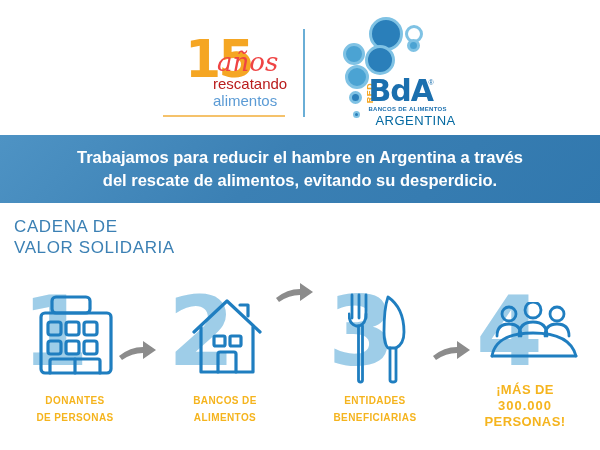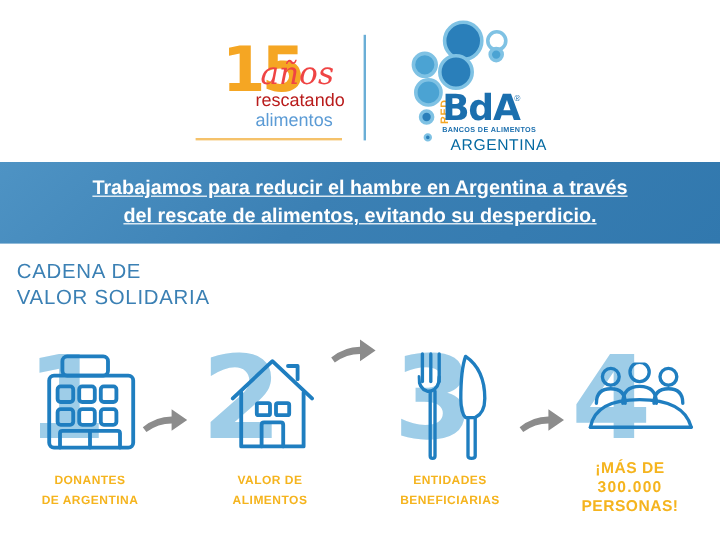--- a/index.html
+++ b/index.html
@@ -166,21 +166,20 @@
     align-items: center;
     justify-content: center;
   }
   #banner-text {
     color: #ffffff;
     font-size: 16.5px;
     font-weight: bold;
     text-align: center;
     line-height: 23px;
     width: 580px;
-    text-decoration: underline;
   }
   #banner-text .l2 { display: block; }
 
   
   #section-title {
     position: absolute;
     left: 14px; top: 216px;
     color: #3b80b4;
     font-size: 17px;
     letter-spacing: 0.6px;
@@ -328,42 +327,42 @@
             <rect x="28" y="49" width="13" height="13" rx="2.5"></rect>
             <rect x="46" y="49" width="13" height="13" rx="2.5"></rect>
             <path d="M12 81 L12 69 Q12 67 14 67 L60 67 Q62 67 62 69 L62 81"></path>
             <line x1="37" y1="67" x2="37" y2="81"></line>
           </g>
         </svg>
       </div>
     </div>
     <div class="step-label">
       <span>DONANTES</span>
-      <span class="l2">DE ARGENTINA</span>
+      <span class="l2">DE PERSONAS</span>
     </div>
   </div>
 
   <div class="step" id="step-2">
     <div class="step-art">
       <div class="step-num" id="num-2">2</div>
       <div class="step-icon" id="icon-2">
         <svg width="74" height="84" viewBox="0 0 74 84">
           <g fill="none" stroke="#1f7ec0" stroke-width="3.2" stroke-linejoin="round" stroke-linecap="round">
             <path d="M4 40 L37 9 L70 40"></path>
             <path d="M11 35 L11 80 L63 80 L63 35"></path>
             <rect x="24" y="44" width="11" height="10" rx="1.5"></rect>
             <rect x="40" y="44" width="11" height="10" rx="1.5"></rect>
             <path d="M28 80 L28 62 Q28 60 30 60 L44 60 Q46 60 46 62 L46 80"></path>
             <path d="M58 24 L58 13 L50 13"></path>
           </g>
         </svg>
       </div>
     </div>
     <div class="step-label">
-      <span>VALOR DE</span>
+      <span>BANCOS DE</span>
       <span class="l2">ALIMENTOS</span>
     </div>
   </div>
 
   <div class="step" id="step-3">
     <div class="step-art">
       <div class="step-num" id="num-3">3</div>
       <div class="step-icon" id="icon-3">
         <svg width="60" height="92" viewBox="0 0 60 92">
           <g fill="none" stroke="#1f7ec0" stroke-width="2.8" stroke-linejoin="round" stroke-linecap="round">

